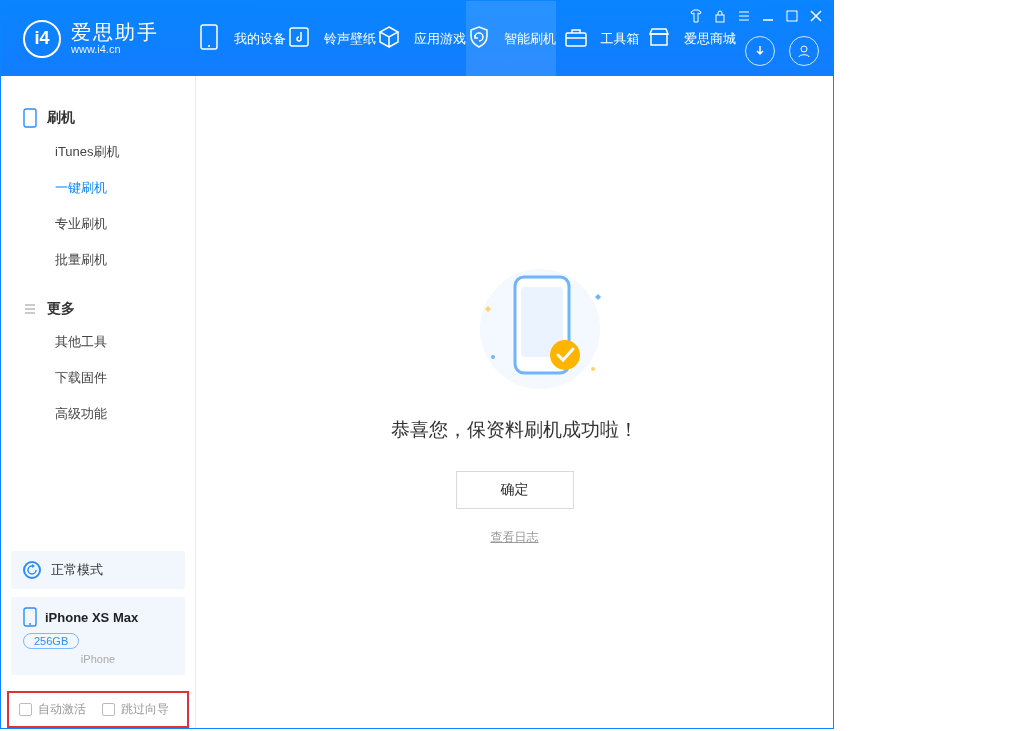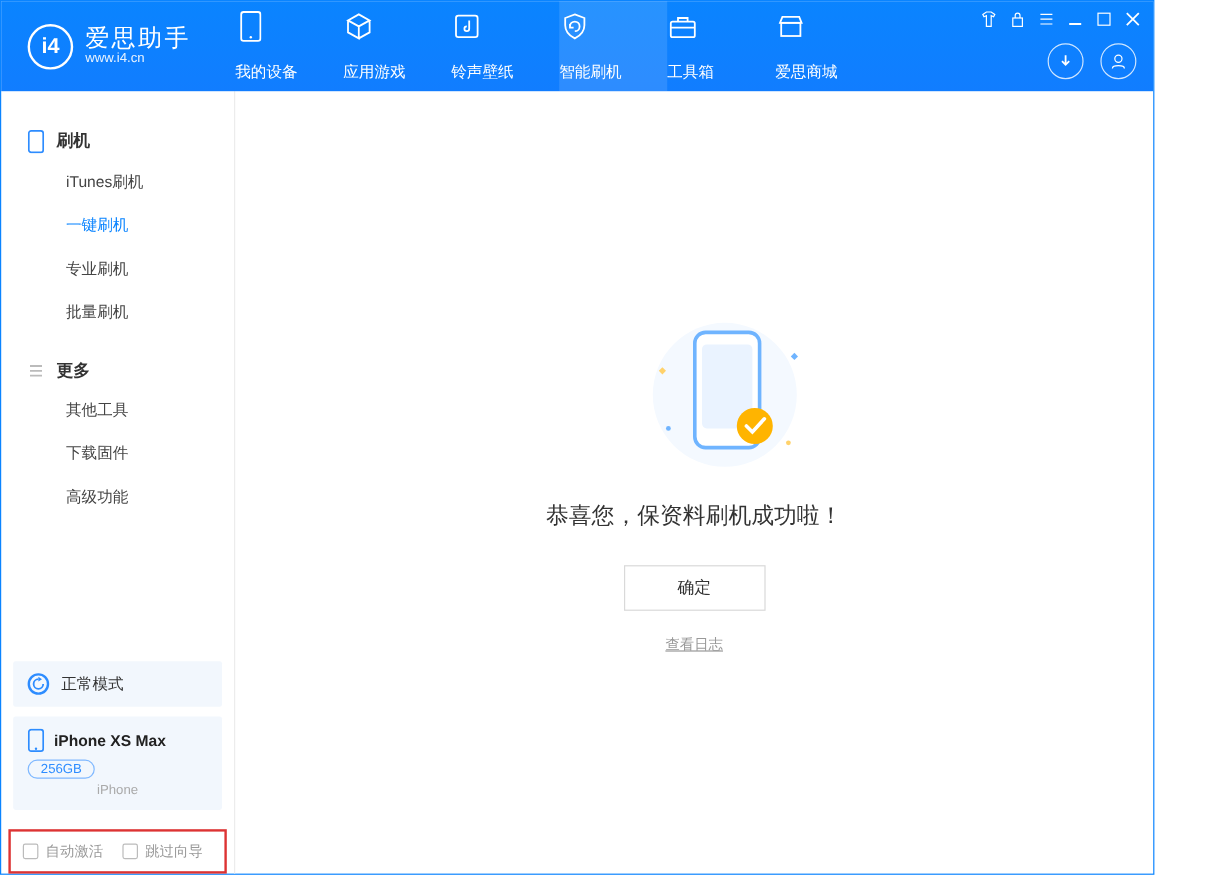--- a/index.html
+++ b/index.html
@@ -1,27 +1,27 @@
 <!DOCTYPE html>
 <html><head>
 <meta charset="utf-8">
 <style>
 * { margin: 0; padding: 0; box-sizing: border-box; font-family: "Microsoft YaHei", Arial, sans-serif; }
 html, body { width: 1018px; height: 731px; overflow: hidden; background: #fff; }
-.app { width: 962px; height: 729px; border: 1px solid #0a84ff; margin: 0; display: flex; flex-direction: column; }
+.app { width: 834px; height: 729px; border: 1px solid #0a84ff; margin: 0; display: flex; flex-direction: column; }
 
 
 .header { height: 75px; background: linear-gradient(180deg,#0a84ff 0%,#117dff 100%); display: flex; align-items: stretch; color: #fff; }
 .logo-area { display: flex; align-items: center; padding: 0 18px 0 22px; min-width: 195px; }
 .logo-icon { width: 38px; height: 38px; border: 2px solid #fff; border-radius: 50%; display: flex; align-items: center; justify-content: center; font-weight: bold; font-size: 18px; margin-right: 10px; }
 .logo-text { display: flex; flex-direction: column; line-height: 1.1; }
 .logo-cn { font-size: 20px; letter-spacing: 2px; font-weight: 500; }
 .logo-url { font-size: 11px; opacity: .9; }
 .nav-tabs { display: flex; align-items: stretch; }
-.nav-tab { width: 90px; display: flex; flex-direction: column; justify-content: center; font-size: 13px; cursor: pointer; position: relative; gap: 12px; }
+.nav-tab { width: 90px; display: flex; flex-direction: row; align-items: center; justify-content: center; font-size: 13px; cursor: pointer; position: relative; gap: 12px; }
 .nav-tab.active { background: rgba(255,255,255,0.12); }
 .nav-tab .ico { width: 26px; height: 26px; margin-bottom: 4px; display: flex; align-items: center; justify-content: center; }
 .sys-icons { position: absolute; right: 10px; top: 8px; display: flex; gap: 10px; align-items: center; }
 .sys-icons2 { position: absolute; right: 14px; bottom: 10px; display: flex; gap: 14px; align-items: center; }
 .sys-ico { width: 14px; height: 14px; cursor: pointer; display:flex; align-items:center; justify-content:center; }
 .circle-ico { width: 30px; height: 30px; border: 1.5px solid rgba(255,255,255,.8); border-radius: 50%; display:flex; align-items:center; justify-content:center; cursor:pointer; }
 
 
 .body { flex: 1; display: flex; min-height: 0; }
 .sidebar { width: 195px; border-right: 1px solid #ececec; display: flex; flex-direction: column; }
@@ -75,34 +75,34 @@
       <span class="ico">
             <svg width="18" height="26" viewBox="0 0 18 26" fill="none">
               <rect x="1" y="1" width="16" height="24" rx="2" stroke="#fff" stroke-width="1.5"></rect>
               <circle cx="9" cy="22" r="1" fill="#fff"></circle>
             </svg>
           </span>
       <span>我的设备</span>
     </div>
     <div class="nav-tab">
       <span class="ico">
-            <svg width="24" height="24" viewBox="0 0 24 24" fill="none">
-              <path d="M12 2 L21 7 L12 12 L3 7 Z M3 7 V17 L12 22 V12 M21 7 V17 L12 22" stroke="#fff" stroke-width="1.5" fill="none"></path>
-            </svg>
-          </span>
-      <span>应用游戏</span>
-    </div>
-    <div class="nav-tab">
-      <span class="ico">
             <svg width="22" height="22" viewBox="0 0 22 22" fill="none">
               <rect x="2" y="2" width="18" height="18" rx="2" stroke="#fff" stroke-width="1.5"></rect>
               <path d="M13 6 V13 A2 2 0 1 1 11 11" stroke="#fff" stroke-width="1.5" fill="none"></path>
             </svg>
           </span>
       <span>铃声壁纸</span>
+    </div>
+    <div class="nav-tab">
+      <span class="ico">
+            <svg width="24" height="24" viewBox="0 0 24 24" fill="none">
+              <path d="M12 2 L21 7 L12 12 L3 7 Z M3 7 V17 L12 22 V12 M21 7 V17 L12 22" stroke="#fff" stroke-width="1.5" fill="none"></path>
+            </svg>
+          </span>
+      <span>应用游戏</span>
     </div>
     <div class="nav-tab active">
       <span class="ico">
             <svg width="24" height="24" viewBox="0 0 24 24" fill="none">
               <path d="M12 2 L20 5 V11 C20 16 16 20 12 22 C8 20 4 16 4 11 V5 Z" stroke="#fff" stroke-width="1.5"></path>
               <path d="M8 12 A4 4 0 1 1 12 16" stroke="#fff" stroke-width="1.5" fill="none"></path>
               <path d="M8 10 L8 13 L11 13" stroke="#fff" stroke-width="1.5" fill="none"></path>
             </svg>
           </span>
       <span>智能刷机</span>

